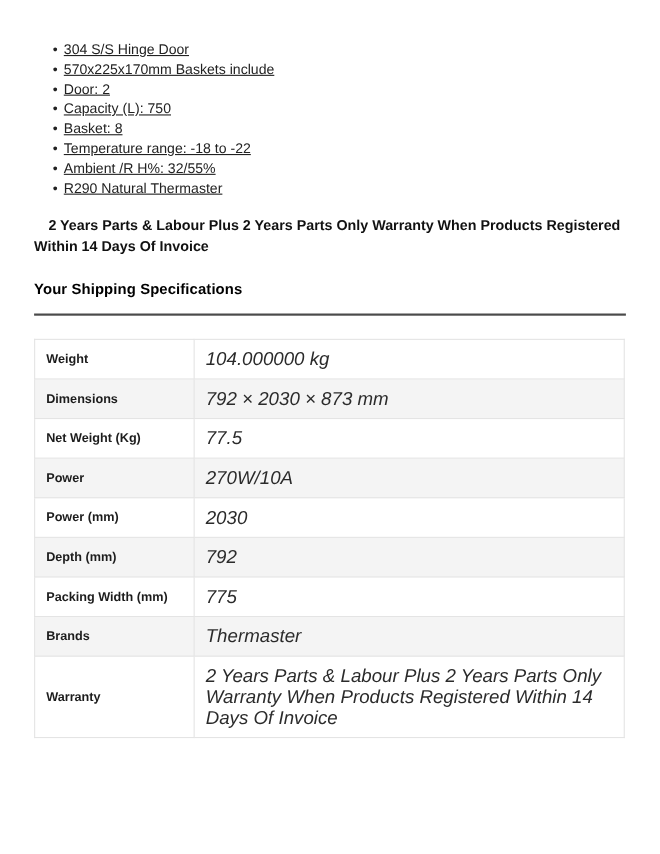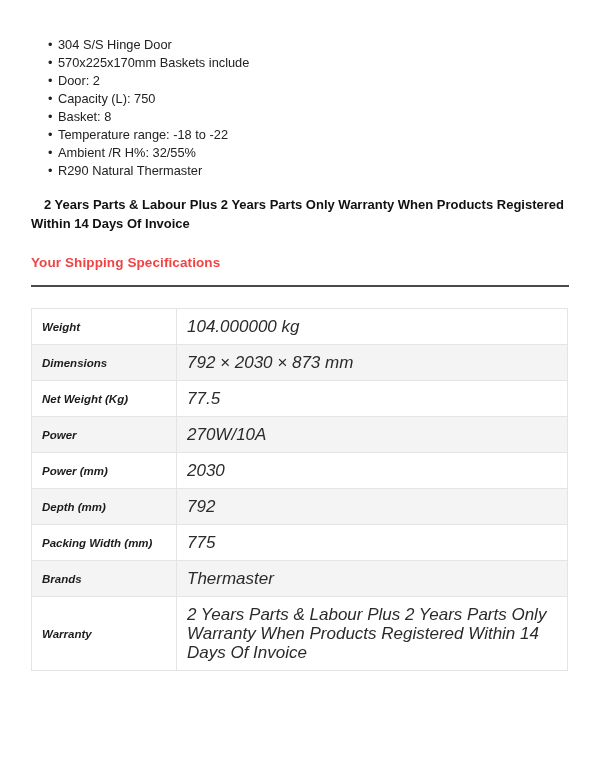--- a/index.html
+++ b/index.html
@@ -28,20 +28,21 @@
     margin: 0;
     padding: 36px 0 0 48px;
     list-style: none;
   }
   .feature-list li {
     position: relative;
     font-size: 12.8px;
     line-height: 18px;
     color: #222222;
     padding-left: 10px;
+    text-decoration: underline;
   }
   .feature-list li::before {
     content: "\2022";
     position: absolute;
     left: 0;
     top: 0;
     font-size: 12.8px;
     line-height: 18px;
     color: #222222;
   }
@@ -81,21 +82,20 @@
   table.spec-table {
     width: 537px;
     border-collapse: collapse;
     table-layout: fixed;
     font-size: 11.5px;
   }
   table.spec-table td {
     border: 1px solid #e4e4e4;
     vertical-align: middle;
     padding: 8px 10px;
-    font-style: italic;
   }
   table.spec-table tr:nth-child(odd) td {
     background: #ffffff;
   }
   table.spec-table tr:nth-child(even) td {
     background: #f4f4f4;
   }
   td.spec-label {
     width: 124px;
     font-weight: bold;
@@ -121,21 +121,21 @@
     <li>Door: 2</li>
     <li>Capacity (L): 750</li>
     <li>Basket: 8</li>
     <li>Temperature range: -18 to -22</li>
     <li>Ambient /R H%: 32/55%</li>
     <li>R290 Natural Thermaster</li>
   </ul>
 
   <p class="warranty-note">2 Years Parts &amp; Labour Plus 2 Years Parts Only Warranty When Products Registered Within 14 Days Of Invoice</p>
 
-  <h2 class="section-heading" style="color: #ef4444;">Your Shipping Specifications</h2>
+  <h2 class="section-heading" style="color: #000000;">Your Shipping Specifications</h2>
 
   <hr class="section-rule" style="background: rgb(74, 74, 74);">
 
   <div class="spec-table-wrap">
     <table class="spec-table">
       <tbody>
         <tr>
           <td class="spec-label">Weight</td>
           <td class="spec-value">104.000000 kg</td>
         </tr>

